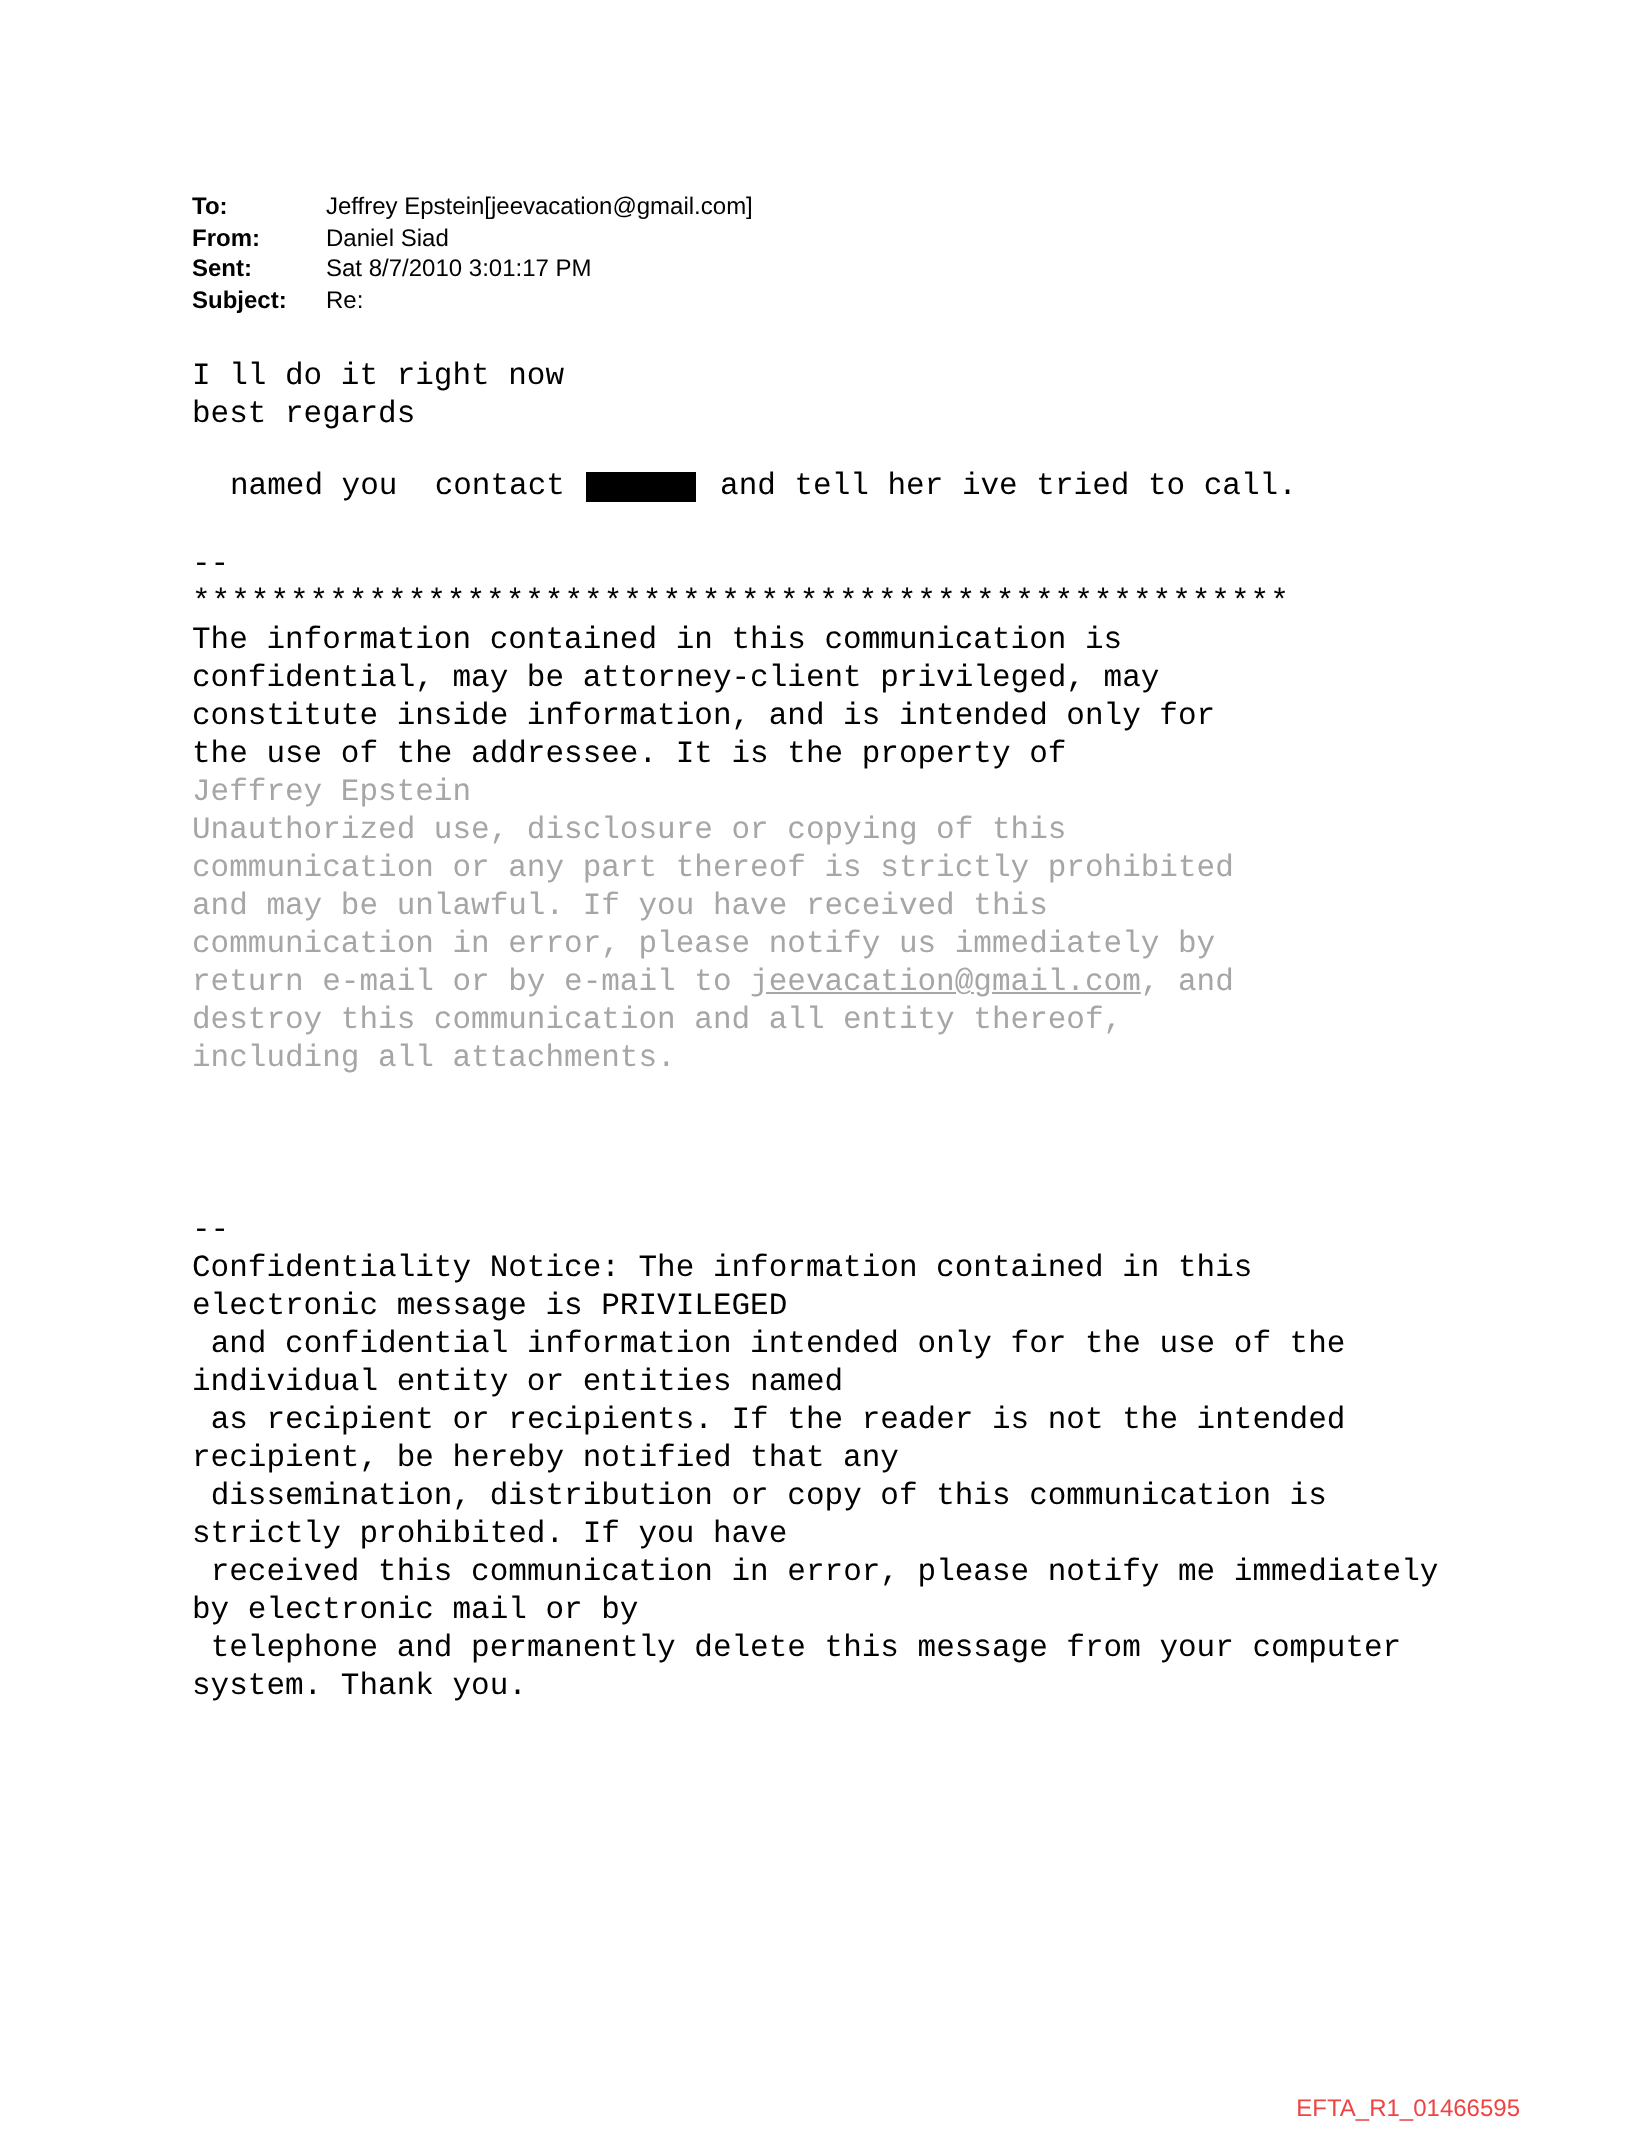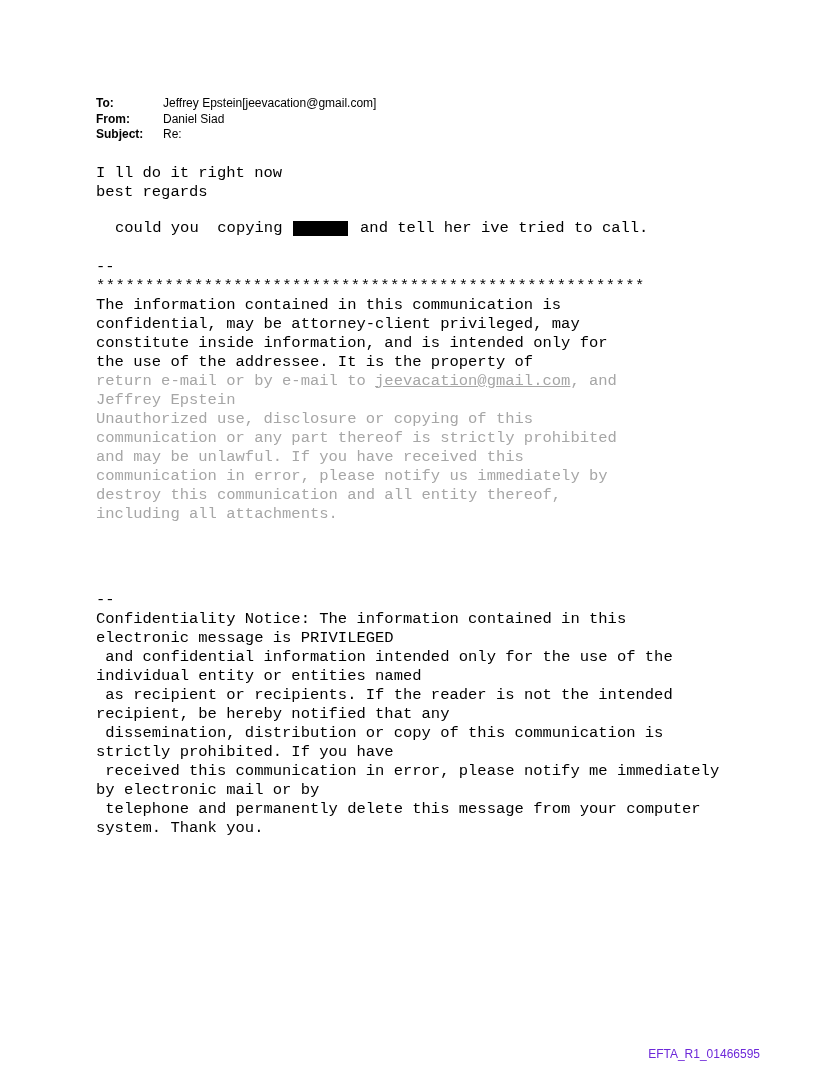--- a/index.html
+++ b/index.html
@@ -76,67 +76,71 @@
     margin-top: 0;
     width: 625px;
   }
 
   .doc-id {
     position: absolute;
     right: 56px;
     bottom: 12px;
     font-family: "Liberation Sans", sans-serif;
     font-size: 12px;
-    color: #6d28d9;
+    color: #ef4444;
   }
 </style>
 </head>
 <body>
 
 <div class="page">
 
   <div class="hdr">
     <div class="hdr-row">
       <span class="hdr-label">To:</span>
       <span class="hdr-value">Jeffrey Epstein[jeevacation@gmail.com]</span>
     </div>
     <div class="hdr-row">
       <span class="hdr-label">From:</span>
       <span class="hdr-value">Daniel Siad</span>
     </div>
     <div class="hdr-row">
+      <span class="hdr-label">Sent:</span>
+      <span class="hdr-value">Sat 8/7/2010 3:01:17 PM</span>
+    </div>
+    <div class="hdr-row">
       <span class="hdr-label">Subject:</span>
       <span class="hdr-value">Re:</span>
     </div>
   </div>
 
   <div class="serif reply-block pre-wrap">I ll do it right now
 best regards</div>
 
 
   <div class="serif quoted-line">
-    <span>could you  copying </span><span class="redaction"></span><span> and tell her ive tried to call.</span>
+    <span>named you  contact </span><span class="redaction"></span><span> and tell her ive tried to call.</span>
   </div>
 
   <div class="serif sig-dashes">--</div>
   <div class="serif stars">********************************************************</div>
 
   <div class="serif pre-wrap">The information contained in this communication is
 confidential, may be attorney-client privileged, may
 constitute inside information, and is intended only for
 the use of the addressee. It is the property of</div>
 
-  <div class="serif gray">
-    <span>return e-mail or by e-mail to </span><span class="link">jeevacation@gmail.com</span><span>, and</span>
-  </div>
   <div class="serif pre-wrap gray">Jeffrey Epstein
 Unauthorized use, disclosure or copying of this
 communication or any part thereof is strictly prohibited
 and may be unlawful. If you have received this
 communication in error, please notify us immediately by</div>
+  <div class="serif gray">
+    <span>return e-mail or by e-mail to </span><span class="link">jeevacation@gmail.com</span><span>, and</span>
+  </div>
   <div class="serif pre-wrap gray">destroy this communication and all entity thereof,
 including all attachments.</div>
 
   <div class="serif dashes2">--</div>
 
   <div class="serif pre-wrap confidentiality">Confidentiality Notice: The information contained in this electronic message is PRIVILEGED
  and confidential information intended only for the use of the individual entity or entities named
  as recipient or recipients. If the reader is not the intended recipient, be hereby notified that any
  dissemination, distribution or copy of this communication is strictly prohibited. If you have
  received this communication in error, please notify me immediately by electronic mail or by

